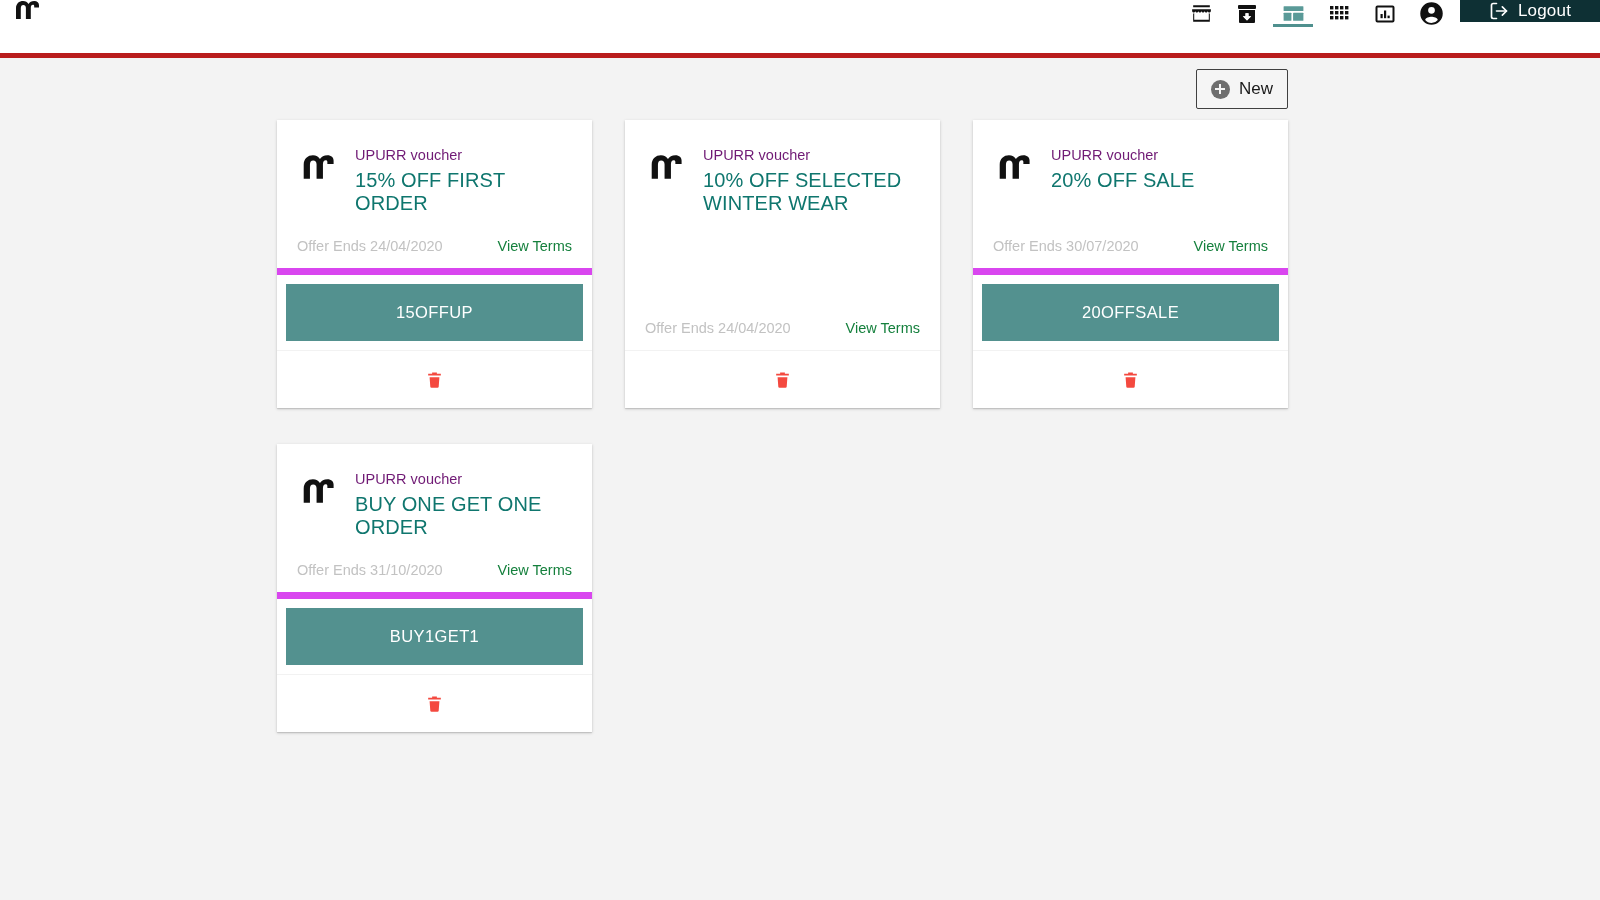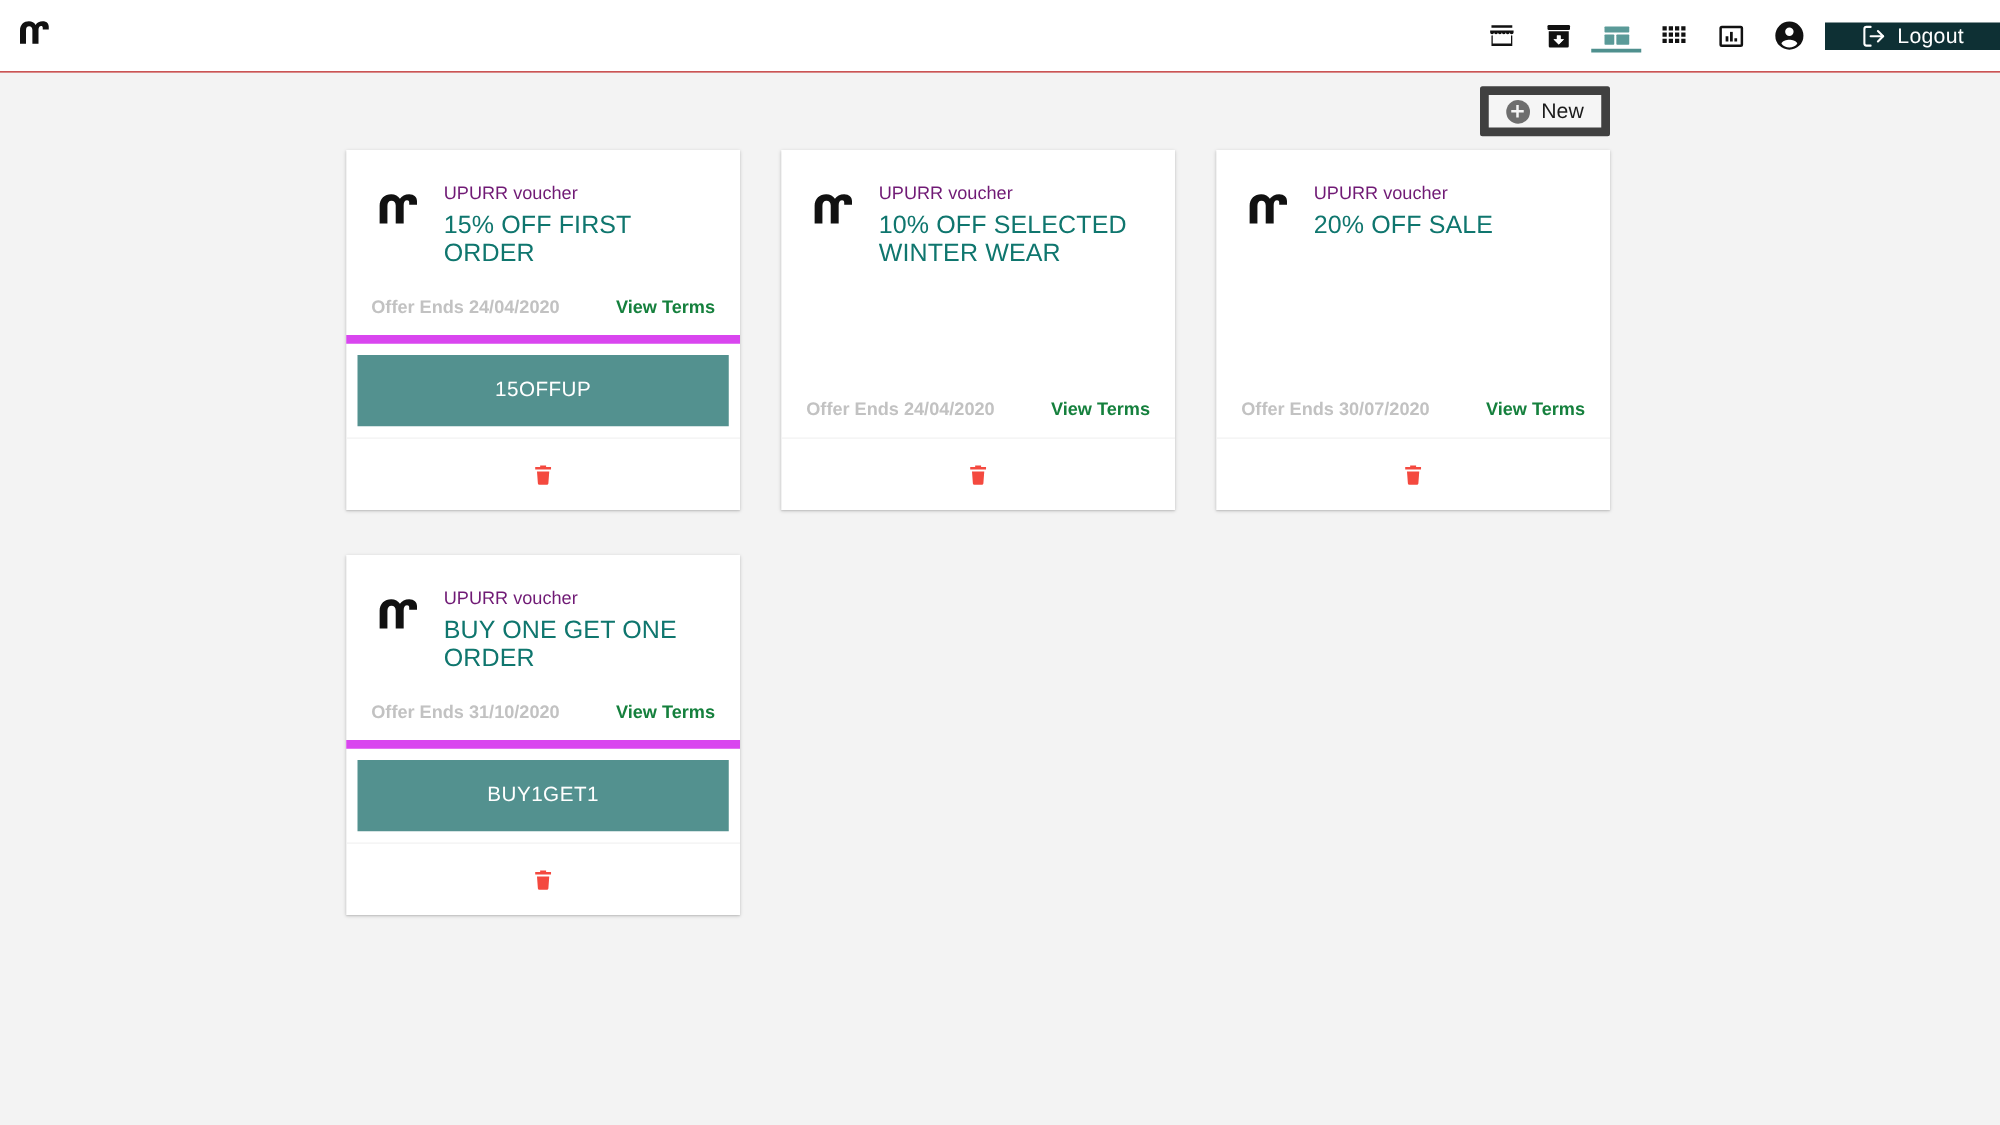--- a/index.html
+++ b/index.html
@@ -14,22 +14,22 @@
     font-family: "Liberation Sans", sans-serif;
     -webkit-font-smoothing: antialiased;
   }
 
   
   .topbar {
     position: relative;
     height: 58px;
     background: #ffffff;
     display: flex;
-    align-items: center;
-    border-bottom: 1px solid #b91c1c;
+    align-items: flex-start;
+    border-bottom: 5px solid #b91c1c;
   }
   .brand {
     display: flex;
     align-items: center;
     padding-left: 14px;
     width: 200px;
   }
   .brand-logo { display: block; }
   .topbar-spacer { flex: 1 1 auto; }
 
@@ -79,21 +79,21 @@
   
   .toolbar {
     height: 62px;
     display: flex;
     align-items: center;
     justify-content: flex-end;
     padding-right: 312px;
   }
   .new-btn {
     background: #f5f5f5;
-    border: 7px solid #404040;
+    border: 1px solid #404040;
     border-radius: 2px;
     height: 40px;
     min-width: 92px;
     padding: 0 14px;
     display: inline-flex;
     align-items: center;
     justify-content: center;
     gap: 9px;
     font-size: 17px;
     color: #1a1a1a;
@@ -166,21 +166,20 @@
   }
 
   .card-meta {
     display: flex;
     align-items: flex-end;
     justify-content: space-between;
     padding: 0 20px 14px 20px;
     font-size: 14.5px;
     color: #c2c2c2;
     flex: 1 1 auto;
-    font-weight: bold;
   }
   .card-meta .terms-link { cursor: pointer; color: #15803d; }
 
   .card-code-wrap {
     border-top: 7px solid #d946ef;
     padding: 9px 9px 9px 9px;
   }
   .card-code {
     display: block;
     width: 100%;
@@ -391,20 +390,23 @@
         </div>
         <div class="card-headings">
           <div class="voucher-kicker">UPURR voucher</div>
           <div class="voucher-title">20% OFF SALE</div>
         </div>
       </div>
       <div class="card-meta">
         <span>Offer Ends 30/07/2020</span>
         <span class="terms-link">View Terms</span>
       </div>
+      <div class="card-code-wrap">
+        <button class="card-code">20OFFSALE</button>
+      </div>
       <div class="card-actions">
         <button class="delete-btn">
           <span>
             <svg width="19" height="21" viewBox="0 0 24 24" fill="#f4493f" aria-hidden="true">
               <path d="M9 3h6v1.6h5V7H4V4.6h5V3zm-3.2 6h12.4l-.9 12.1a1.5 1.5 0 0 1-1.5 1.4H8.2a1.5 1.5 0 0 1-1.5-1.4L5.8 9z"></path>
             </svg>
           </span>
         </button>
       </div>
     </div>

